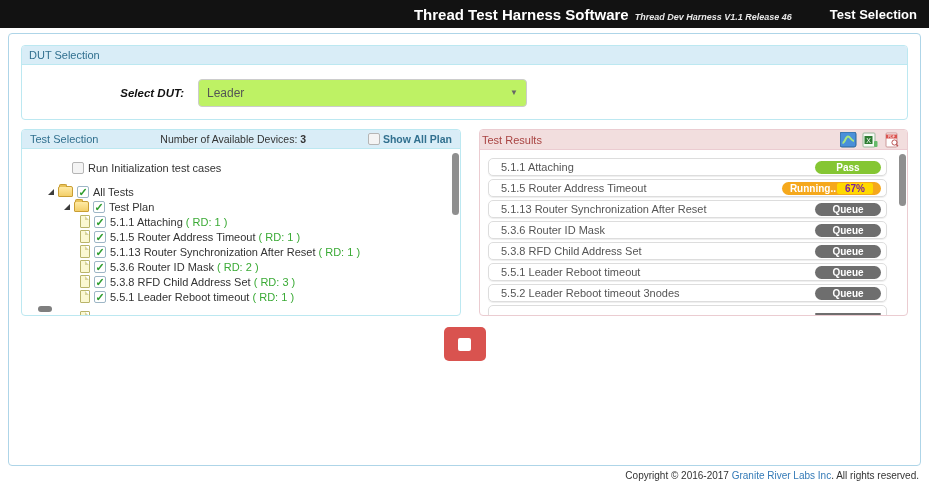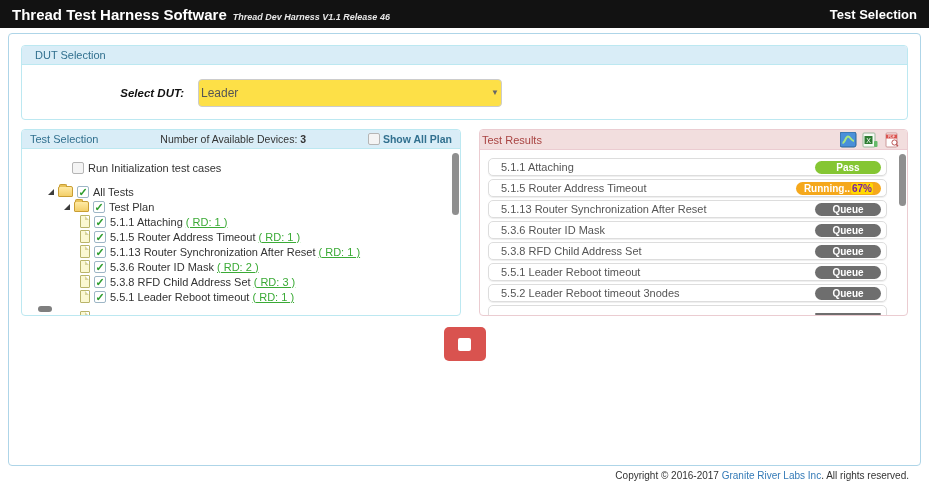--- a/index.html
+++ b/index.html
@@ -1,45 +1,45 @@
 <!DOCTYPE html>
 <html><head>
 <meta charset="utf-8">
 <style>
   * { box-sizing: border-box; margin: 0; padding: 0; }
   html,body { width: 929px; height: 487px; background: #fff;
     font-family: "Liberation Sans", sans-serif; overflow: hidden; }
 
   
   .topbar { height: 28px; background: #121212; display: flex; align-items: center;
-    justify-content: space-between; padding: 0 12px; }
+    justify-content: flex-end; padding: 0 12px; gap: 38px; }
   .topbar-left { display: flex; align-items: baseline; gap: 6px; }
   .app-title { color: #fff; font-weight: bold; font-size: 15px; }
   .app-subtitle { color: #e8e8e8; font-style: italic; font-size: 9px; font-weight: bold; }
   .page-title { color: #fff; font-weight: bold; font-size: 13px; }
 
   
   .container { margin: 5px 8px 0 8px; height: 433px; border: 1px solid #aed5e8;
     border-radius: 4px; padding: 11px 12px; background: #fff; }
 
   
   .panel { border: 1px solid; border-radius: 4px; background: #fff; overflow: hidden; }
   .panel-info { border-color: #bce8f1; }
   .panel-info > .panel-head { background: #d9edf7; color: #31708f; border-bottom: 1px solid #bce8f1; }
   .panel-danger { border-color: #ebccd1; }
   .panel-danger > .panel-head { background: #f2dede; color: #a94442; border-bottom: 1px solid #ebccd1; }
-  .panel-head { font-size: 11px; padding: 3px 13px; display: flex; align-items: center; }
+  .panel-head { font-size: 11px; padding: 3px 7px; display: flex; align-items: center; }
 
   
   .dut-panel { height: 75px; margin-bottom: 9px; }
   .dut-body { height: 55px; display: flex; align-items: center; }
   .dut-label { width: 162px; text-align: right; font-weight: bold; font-size: 11.5px; color: #111; font-style: italic; }
-  .select { margin-left: 14px; width: 304px; height: 28px; border: 1px solid #ccc;
+  .select { margin-left: 14px; width: 329px; height: 28px; border: 1px solid #ccc;
     border-radius: 4px; display: flex; align-items: center; justify-content: space-between;
-    padding: 0 2px; font-size: 12px; color: #555; background: #fde047; cursor: default; }
+    padding: 0 8px; font-size: 12px; color: #555; background: #bef264; cursor: default; }
   .select .caret { font-size: 8px; color: #666; }
 
   
   .mid-row { display: flex; gap: 18px; height: 187px; margin-bottom: 11px; }
   .sel-panel { flex: 0 0 440px; display: flex; flex-direction: column; }
   .res-panel { flex: 1; display: flex; flex-direction: column; }
   .sel-head { justify-content: space-between; padding: 3px 8px; height: 19px; }
   .sel-title { font-size: 11px; }
   .devices-text { color: #333; font-size: 10.5px; }
   .devices-count { font-weight: bold; }
@@ -61,21 +61,21 @@
   .tri { width: 0; height: 0; border-bottom: 6px solid #3c3c3c; border-left: 6px solid transparent; }
   .folder { width: 15px; height: 11px; background: linear-gradient(#ffeaa4,#f3cf6a);
     border: 1px solid #c99e33; border-radius: 2px 2px 1px 1px; position: relative; flex: 0 0 15px; }
   .folder::before { content: ""; position: absolute; top: -3px; left: 0; width: 6px; height: 2px;
     background: #e9c35a; border: 1px solid #c99e33; border-bottom: none; border-radius: 2px 2px 0 0; }
   .file-ico { width: 10px; height: 13px; background: #fbf8d2; border: 1px solid #b9b46a;
     border-radius: 1px; position: relative; flex: 0 0 10px; }
   .file-ico::after { content: ""; position: absolute; top: 0; right: 0;
     border-top: 4px solid #fff; border-left: 4px solid #d8d49a; }
   .tree-label { white-space: nowrap; }
-  .rd { color: #3aaa35; text-decoration: underline; }
+  .rd { color: #3aaa35; }
   .partial-file { position: absolute; bottom: -9px; left: 58px; }
 
   
   .vscroll { position: absolute; top: 2px; right: 1px; bottom: 2px; width: 7px; background: #fff; }
   .vscroll .thumb { position: absolute; top: 2px; left: 0; width: 7px; border-radius: 4px; background: #8f8f8f; }
   .tree-vthumb { height: 62px; }
   .hscroll-thumb { position: absolute; bottom: 3px; left: 16px; width: 14px; height: 6px;
     border-radius: 3px; background: #7f7f7f; }
 
   
@@ -86,41 +86,41 @@
   .result-row { height: 18px; border: 1px solid #ddd; border-radius: 5px; background: #fff;
     box-shadow: 0 1px 1px rgba(0,0,0,0.07); display: flex; align-items: center;
     justify-content: space-between; padding: 0 5px 0 12px; margin-bottom: 3px; }
   .row-label { font-size: 11px; color: #555; white-space: nowrap; }
   .badge { min-width: 66px; padding: 1px 8px; border-radius: 9px; text-align: center;
     color: #fff; font-size: 10px; font-weight: bold; display: inline-flex;
     align-items: center; justify-content: center; gap: 1px; }
   .badge.pass { background: #85c633; }
   .badge.running { background: #f5a81c; }
   .badge.queue { background: #6e6e6e; }
-  .progress-pct { background: #ffd900; color: #7a1fa2; border-radius: 2px; padding: 0 1px;
+  .progress-pct { background: #ffd900; color: #7a1fa2; border-radius: 2px; padding: 0 8px;
     font-size: 10px; font-weight: bold; }
   .res-vthumb { height: 52px; }
 
   
   .status-panel { height: 86px; margin-bottom: 6px; }
   .status-body { padding: 16px 0 0 20px; display: flex; align-items: center; gap: 6px; }
   .info-ico { width: 13px; height: 13px; border-radius: 50%; background: #37b6dc; color: #fff;
     font-size: 9px; font-weight: bold; display: inline-flex; align-items: center;
     justify-content: center; font-style: normal; flex: 0 0 13px; }
   .status-msg { color: #00008b; font-weight: bold; font-style: italic; font-size: 11.5px; }
 
   
   .stop-row { text-align: center; }
   .stop-btn { display: inline-flex; width: 42px; height: 34px; background: #d9534f;
     border: none; border-radius: 5px; align-items: center; justify-content: center;
     cursor: pointer; }
   .stop-square { width: 13px; height: 13px; background: #fff; border-radius: 2px; }
 
   
-  .footer { text-align: right; font-size: 10px; color: #333; padding: 4px 20px 0 0; }
+  .footer { text-align: right; font-size: 10px; color: #333; padding: 4px 10px 0 0; }
   .footer a { color: #337ab7; text-decoration: none; cursor: pointer; }
 </style>
 </head>
 <body>
 
 <div class="topbar">
   <div class="topbar-left">
     <span class="app-title">Thread Test Harness Software</span>
     <span class="app-subtitle">Thread Dev Harness V1.1 Release 46</span>
   </div>

